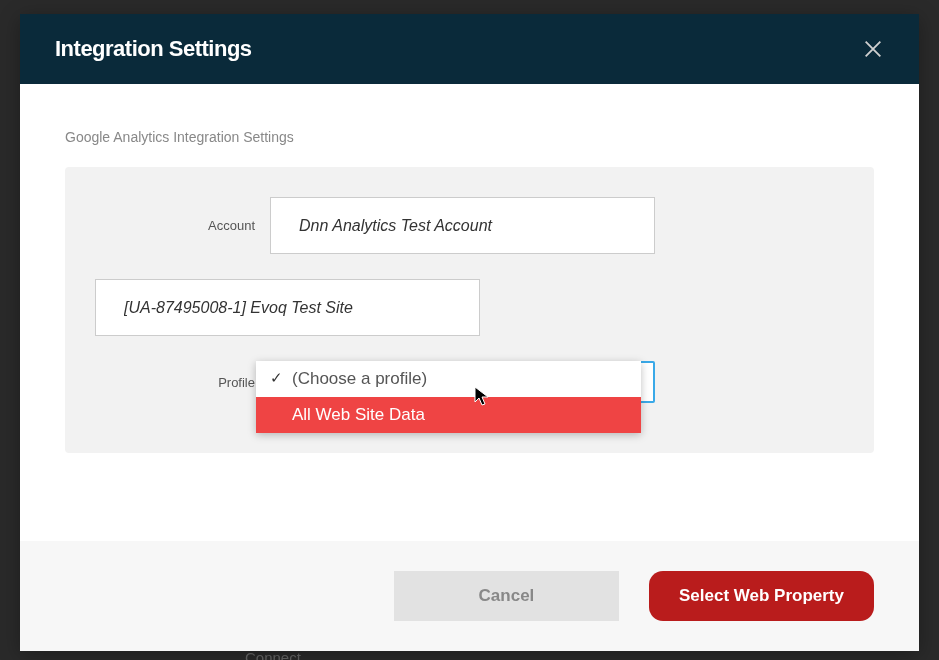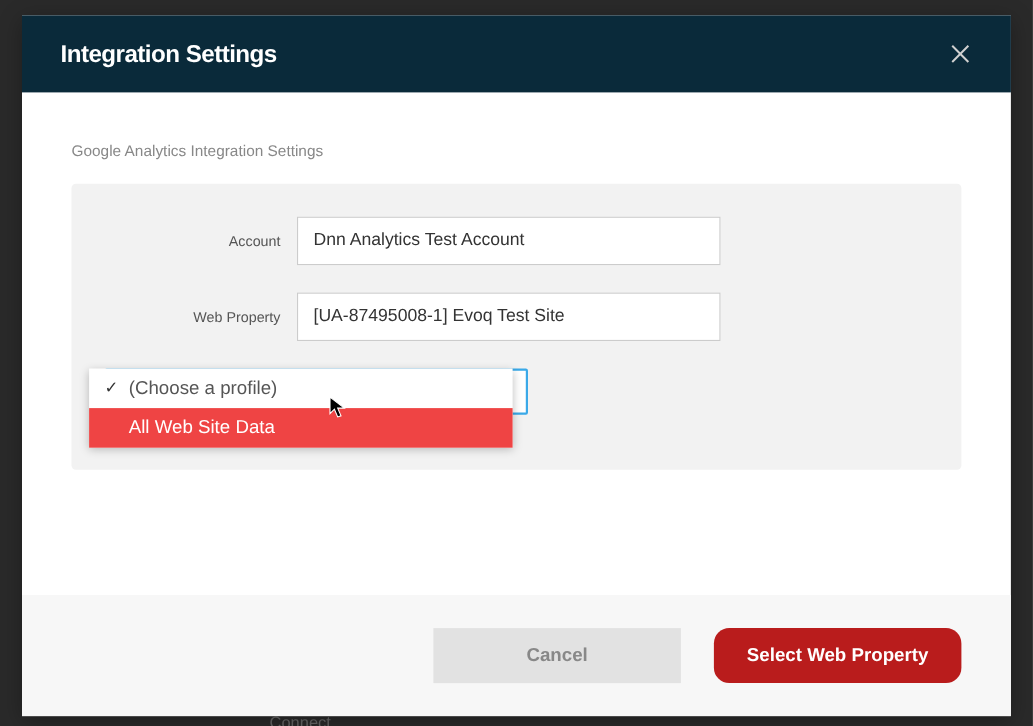--- a/index.html
+++ b/index.html
@@ -80,27 +80,28 @@
     }
     .form-label {
       width: 175px;
       text-align: right;
       padding-right: 15px;
       font-size: 13px;
       color: #555;
     }
     .form-input {
       width: 385px;
-      height: 44px;
+      height: 57px;
       border: 1px solid #ccc;
       background: #fff;
-      padding: 0 14px;
+      padding: 0 28px;
       font-size: 16px;
       color: #333;
       font-family: inherit;
+      font-style: italic;
     }
     .form-select-wrapper {
       position: relative;
       width: 385px;
     }
     .form-select {
       width: 385px;
       height: 42px;
       border: 2px solid #3aa9e8;
       background: #fff;
@@ -199,25 +200,25 @@
     <div class="section-title">Google Analytics Integration Settings</div>
 
     <div class="form-panel">
 
       <div class="form-row">
         <div class="form-label">Account</div>
         <input class="form-input" type="text" value="Dnn Analytics Test Account" style="">
       </div>
 
       <div class="form-row">
-        <div class="form-label">Web Property</div>
         <input class="form-input" type="text" value="[UA-87495008-1] Evoq Test Site" style="">
       </div>
 
       <div class="form-row">
+        <div class="form-label">Profile</div>
         <div class="form-select-wrapper">
           <div class="form-select"></div>
           <div class="dropdown-menu">
             <div class="dropdown-option selected">(Choose a profile)</div>
             <div class="dropdown-option highlighted">All Web Site Data</div>
             <div class="cursor">
               <svg viewBox="0 0 18 22">
                 <path d="M1 1 L1 16 L5 12 L8 19 L11 18 L8 11 L14 11 Z" fill="#000" stroke="#fff" stroke-width="1"></path>
               </svg>
             </div>

